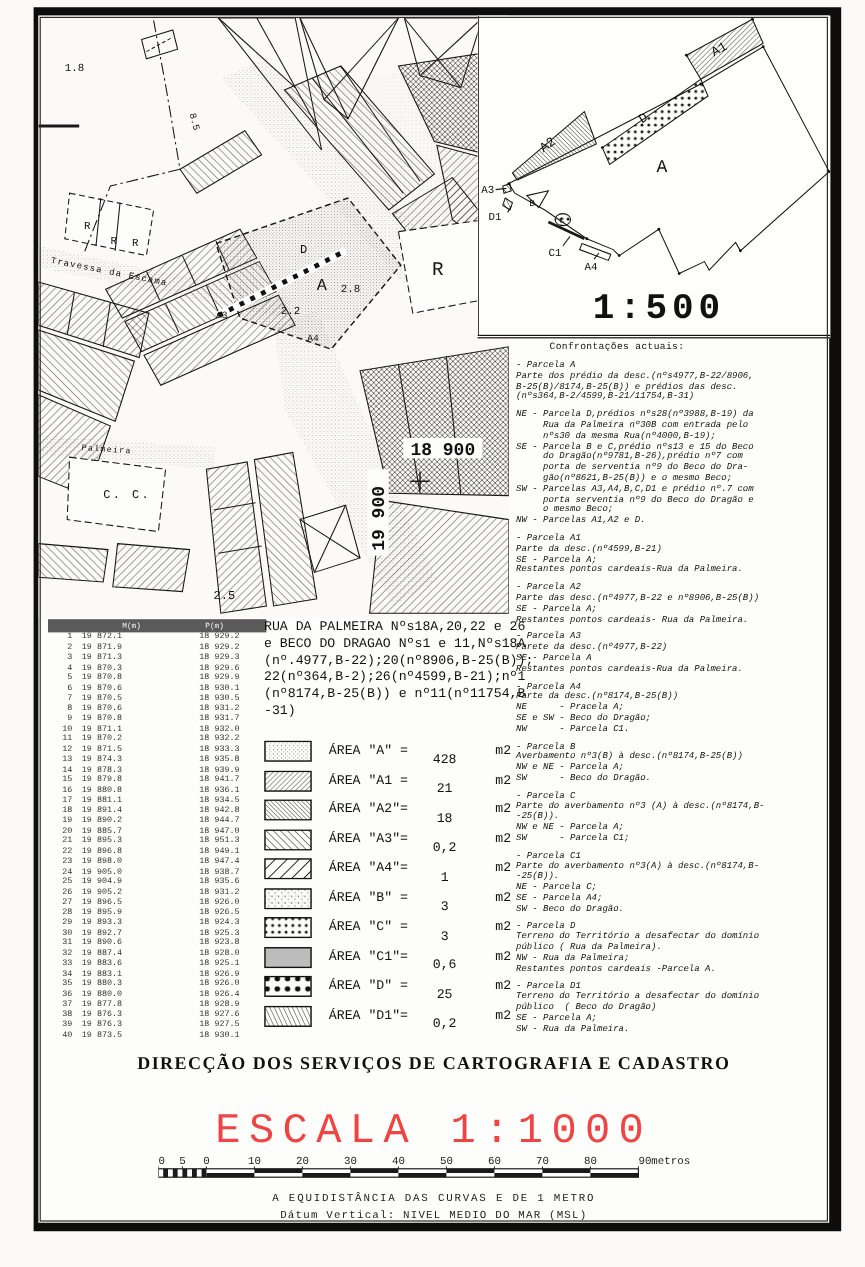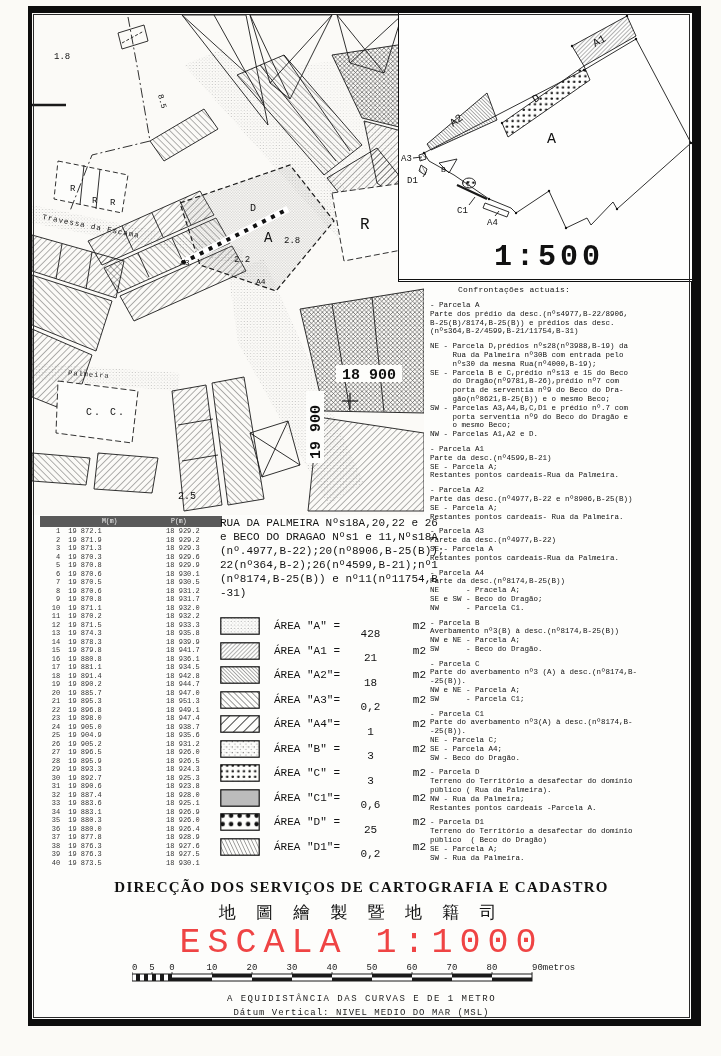--- a/index.html
+++ b/index.html
@@ -12,21 +12,21 @@
   .frame::after{content:"";position:absolute;inset:1px;border:1px solid #2a2a2a;pointer-events:none;}
   
   .map-svg{position:absolute;left:0;top:0;width:392px;height:502px;}
   
   .inset{position:absolute;left:366px;top:0;width:293px;height:266px;background:#fefefd;
          border-left:1.5px solid #111;border-bottom:3px double #111;}
   .inset svg{width:100%;height:100%;}
   
   .conf-col{position:absolute;left:398px;top:272px;width:256px;}
   .conf-title{font-size:8px;letter-spacing:.3px;margin:0 0 7px 0;padding-left:28px;}
-  .conf-block{font-family:inherit;font-size:7.5px;line-height:8.8px;margin:0 0 6px 0;white-space:pre;}
+  .conf-block{font-family:inherit;font-size:7.5px;line-height:8.8px;margin:0 0 6px 0;white-space:pre;font-style:italic;}
   
   .coords{position:absolute;left:8px;top:503px;width:182px;}
   .coord-head{position:relative;height:11px;background:#5a5a5a;color:#f4f4f4;font-size:6.5px;line-height:11px;}
   .coord-head .hm{position:absolute;left:34%;}
   .coord-head .hp{position:absolute;left:72%;}
   .coord-row{display:flex;height:8.5px;font-size:7px;line-height:8.5px;color:#333;}
   .coord-row .c0{width:26px;text-align:right;padding-right:8px;}
   .coord-row .c1{width:72px;}
   .coord-row .c2{width:72px;margin-left:42px;}
   
@@ -632,21 +632,20 @@
               <rect x="0.8" y="0.8" width="38.4" height="16.4" fill="url(#p-leg-d1)" stroke="#111" stroke-width="1.2"></rect>
             </svg>
             <span class="lab">ÁREA "D1"=</span>
             <span class="val">0,2</span>
             <span class="unit">m2</span>
           </div>
         </div>
     </div>
 
     <div class="org-pt">DIRECÇÃO DOS SERVIÇOS DE CARTOGRAFIA E CADASTRO</div>
-    <div class="org-zh">地 圖 繪 製 暨 地 籍 司</div>
     <div class="scale-txt">ESCALA 1:1000</div>
 
     <svg class="scalebar" viewBox="0 0 470 30">
       <g>
           <text x="0" y="9" class="sb-label" text-anchor="middle">10</text>
           <text x="20" y="9" class="sb-label" text-anchor="middle">5</text>
           <text x="40" y="9" class="sb-label" text-anchor="middle">0</text>
           <text x="80" y="9" class="sb-label" text-anchor="middle">10</text>
           <text x="120" y="9" class="sb-label" text-anchor="middle">20</text>
           <text x="160" y="9" class="sb-label" text-anchor="middle">30</text>

